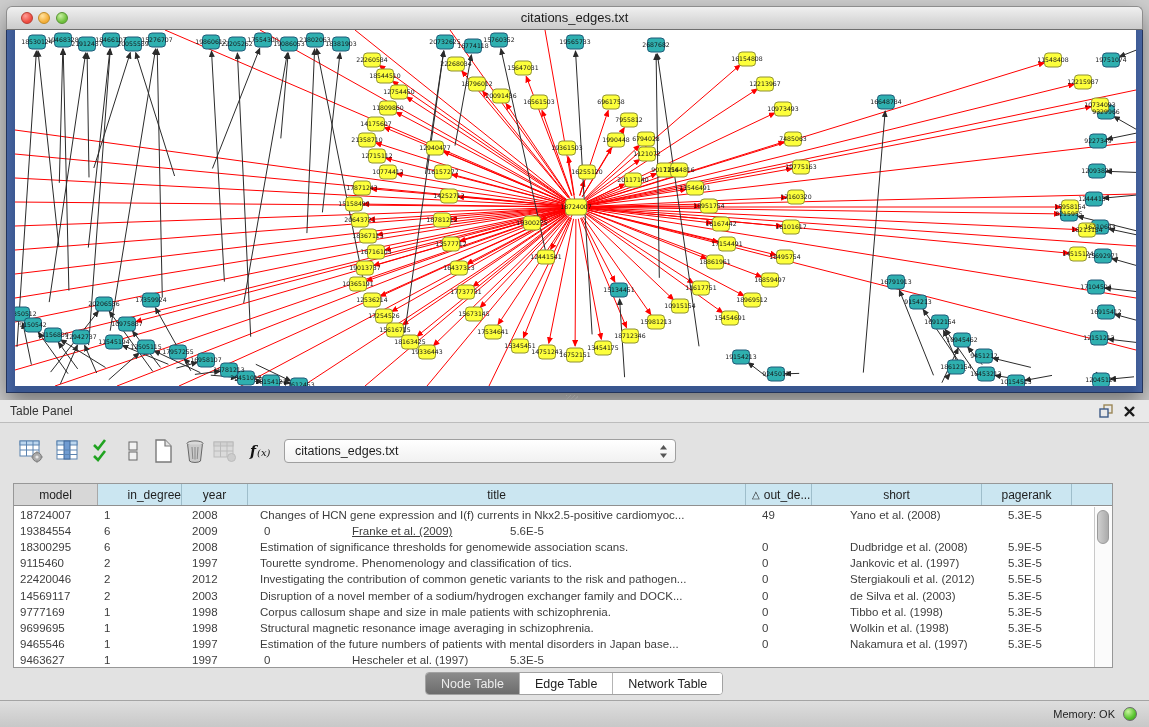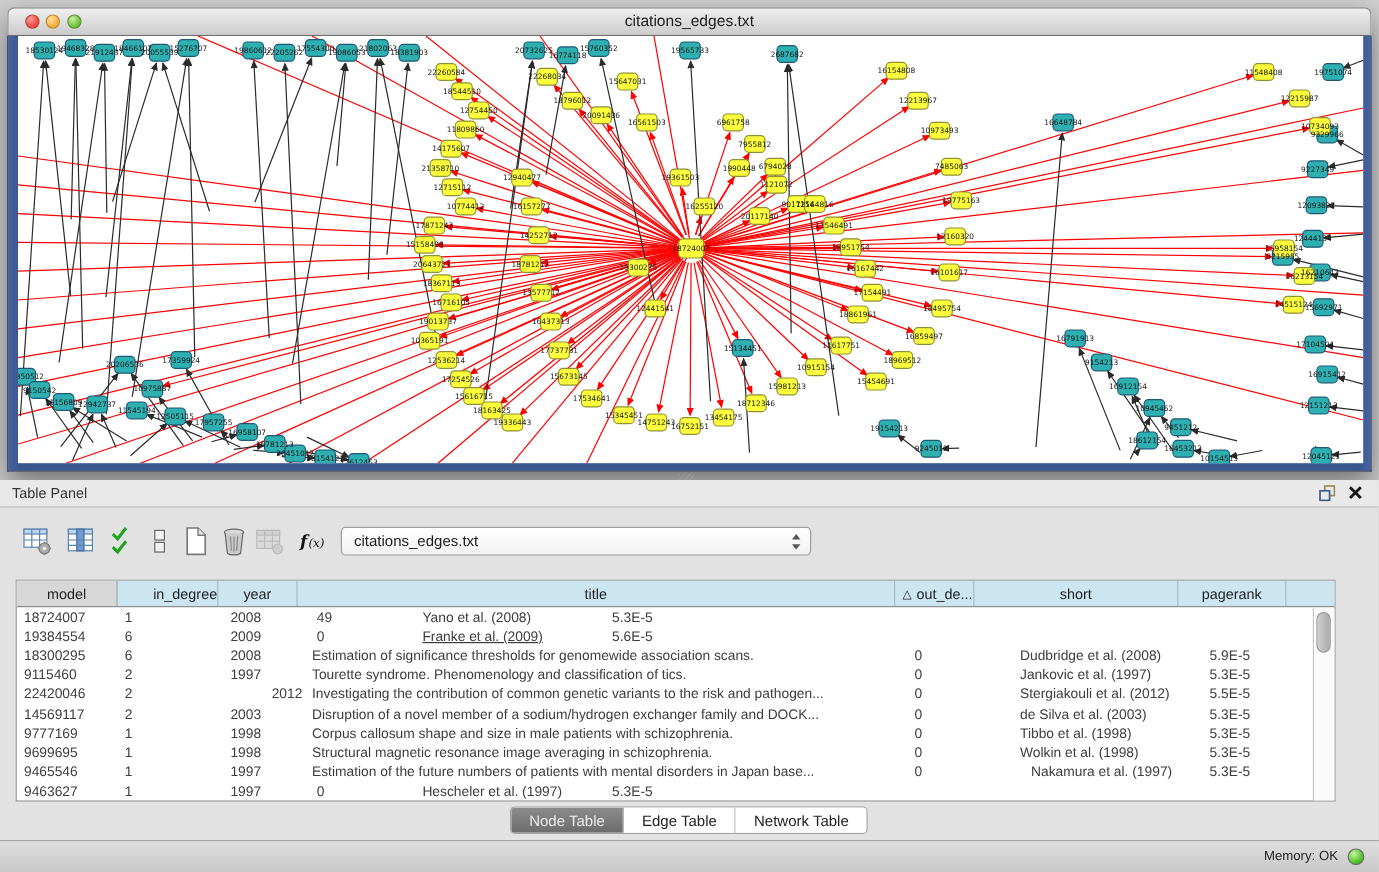--- a/index.html
+++ b/index.html
@@ -669,20 +669,21 @@
         <div class="th" style="width: 90px;">
           <span>pagerank</span>
         </div>
         <div class="th" style="width: 18px; border-right: none;"></div>
       </div>
     <div class="tbody" id="tbody">
         <div class="tr">
           <div class="td" style="width: 84px; padding-left: 6px;">18724007</div>
           <div class="td" style="width: 88px; padding-left: 6px;">1</div>
           <div class="td" style="width: 66px; padding-left: 6px;">2008</div>
+          <div class="td" style="width: 498px; padding-left: 8px;">Changes of HCN gene expression and I(f) currents in Nkx2.5-positive cardiomyoc...</div>
           <div class="td" style="width: 66px; padding-left: 12px;">49</div>
           <div class="td" style="width: 170px; padding-left: 34px;">Yano et al. (2008)</div>
           <div class="td" style="width: 90px; padding-left: 22px;">5.3E-5</div>
         </div>
         <div class="tr">
           <div class="td" style="width: 84px; padding-left: 6px;">19384554</div>
           <div class="td" style="width: 88px; padding-left: 6px;">6</div>
           <div class="td" style="width: 66px; padding-left: 6px;">2009</div>
           <div class="td" style="width: 66px; padding-left: 12px;">0</div>
           <div class="td" style="width: 170px; padding-left: 34px; text-decoration: underline;">Franke et al. (2009)</div>
@@ -702,21 +703,21 @@
           <div class="td" style="width: 88px; padding-left: 6px;">2</div>
           <div class="td" style="width: 66px; padding-left: 6px;">1997</div>
           <div class="td" style="width: 498px; padding-left: 8px;">Tourette syndrome. Phenomenology and classification of tics.</div>
           <div class="td" style="width: 66px; padding-left: 12px;">0</div>
           <div class="td" style="width: 170px; padding-left: 34px;">Jankovic et al. (1997)</div>
           <div class="td" style="width: 90px; padding-left: 22px;">5.3E-5</div>
         </div>
         <div class="tr">
           <div class="td" style="width: 84px; padding-left: 6px;">22420046</div>
           <div class="td" style="width: 88px; padding-left: 6px;">2</div>
-          <div class="td" style="width: 66px; padding-left: 6px; text-align: right;">2012</div>
+          <div class="td" style="width: 66px; padding-left: 6px;">2012</div>
           <div class="td" style="width: 498px; padding-left: 8px;">Investigating the contribution of common genetic variants to the risk and pathogen...</div>
           <div class="td" style="width: 66px; padding-left: 12px;">0</div>
           <div class="td" style="width: 170px; padding-left: 34px;">Stergiakouli et al. (2012)</div>
           <div class="td" style="width: 90px; padding-left: 22px;">5.5E-5</div>
         </div>
         <div class="tr">
           <div class="td" style="width: 84px; padding-left: 6px;">14569117</div>
           <div class="td" style="width: 88px; padding-left: 6px;">2</div>
           <div class="td" style="width: 66px; padding-left: 6px;">2003</div>
           <div class="td" style="width: 498px; padding-left: 8px;">Disruption of a novel member of a sodium/hydrogen exchanger family and DOCK...</div>
@@ -741,21 +742,21 @@
           <div class="td" style="width: 66px; padding-left: 12px;">0</div>
           <div class="td" style="width: 170px; padding-left: 34px;">Wolkin et al. (1998)</div>
           <div class="td" style="width: 90px; padding-left: 22px;">5.3E-5</div>
         </div>
         <div class="tr">
           <div class="td" style="width: 84px; padding-left: 6px;">9465546</div>
           <div class="td" style="width: 88px; padding-left: 6px;">1</div>
           <div class="td" style="width: 66px; padding-left: 6px;">1997</div>
           <div class="td" style="width: 498px; padding-left: 8px;">Estimation of the future numbers of patients with mental disorders in Japan base...</div>
           <div class="td" style="width: 66px; padding-left: 12px;">0</div>
-          <div class="td" style="width: 170px; padding-left: 34px; text-align: center;">Nakamura et al. (1997)</div>
+          <div class="td" style="width: 170px; padding-left: 34px;">Nakamura et al. (1997)</div>
           <div class="td" style="width: 90px; padding-left: 22px;">5.3E-5</div>
         </div>
         <div class="tr">
           <div class="td" style="width: 84px; padding-left: 6px;">9463627</div>
           <div class="td" style="width: 88px; padding-left: 6px;">1</div>
           <div class="td" style="width: 66px; padding-left: 6px;">1997</div>
           <div class="td" style="width: 66px; padding-left: 12px;">0</div>
           <div class="td" style="width: 170px; padding-left: 34px;">Hescheler et al. (1997)</div>
           <div class="td" style="width: 90px; padding-left: 22px;">5.3E-5</div>
         </div>

